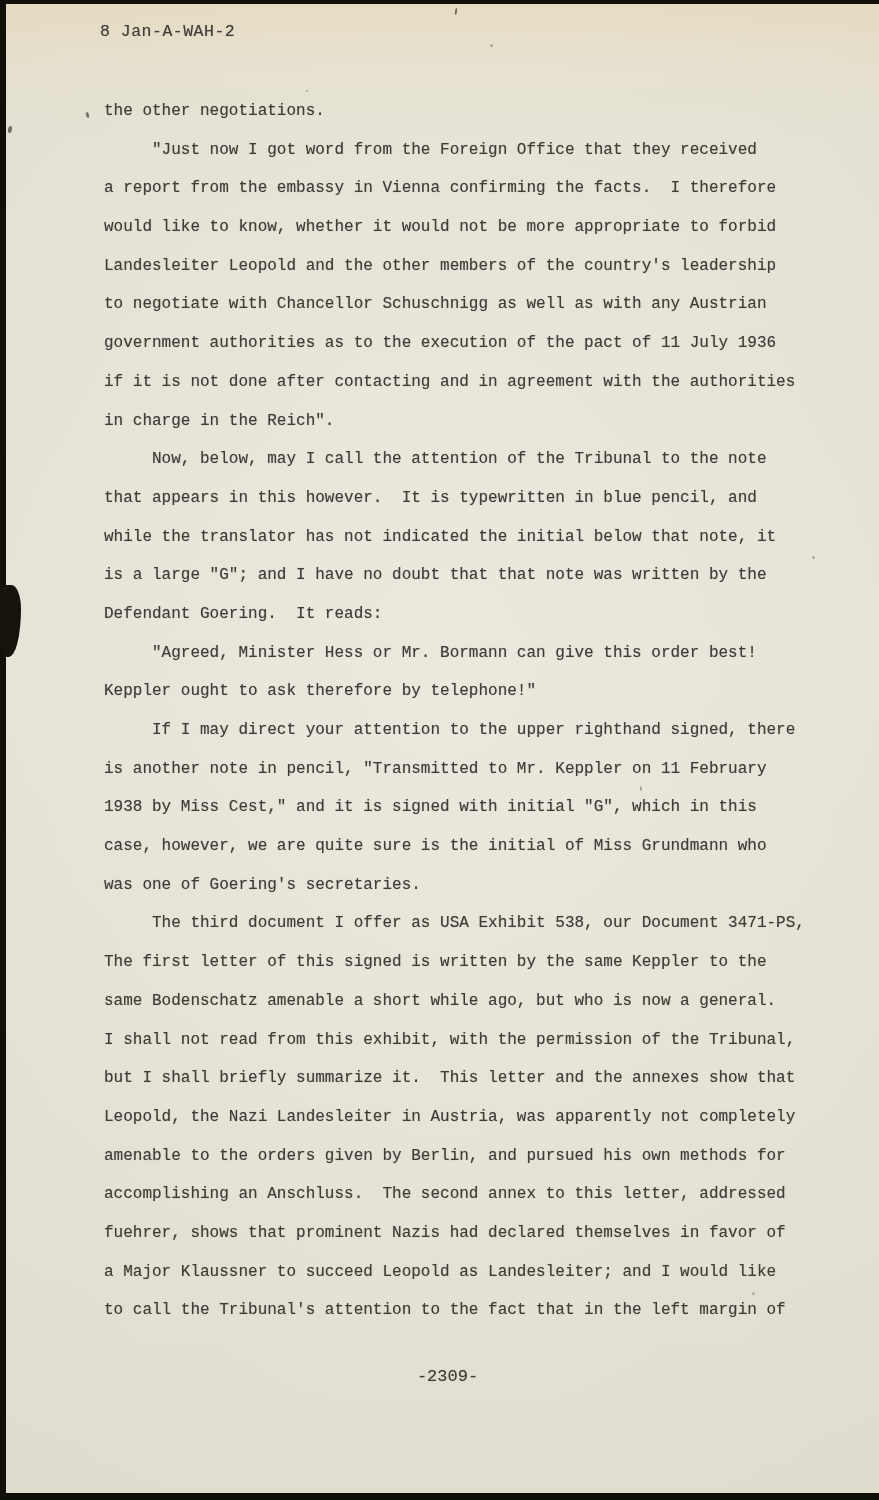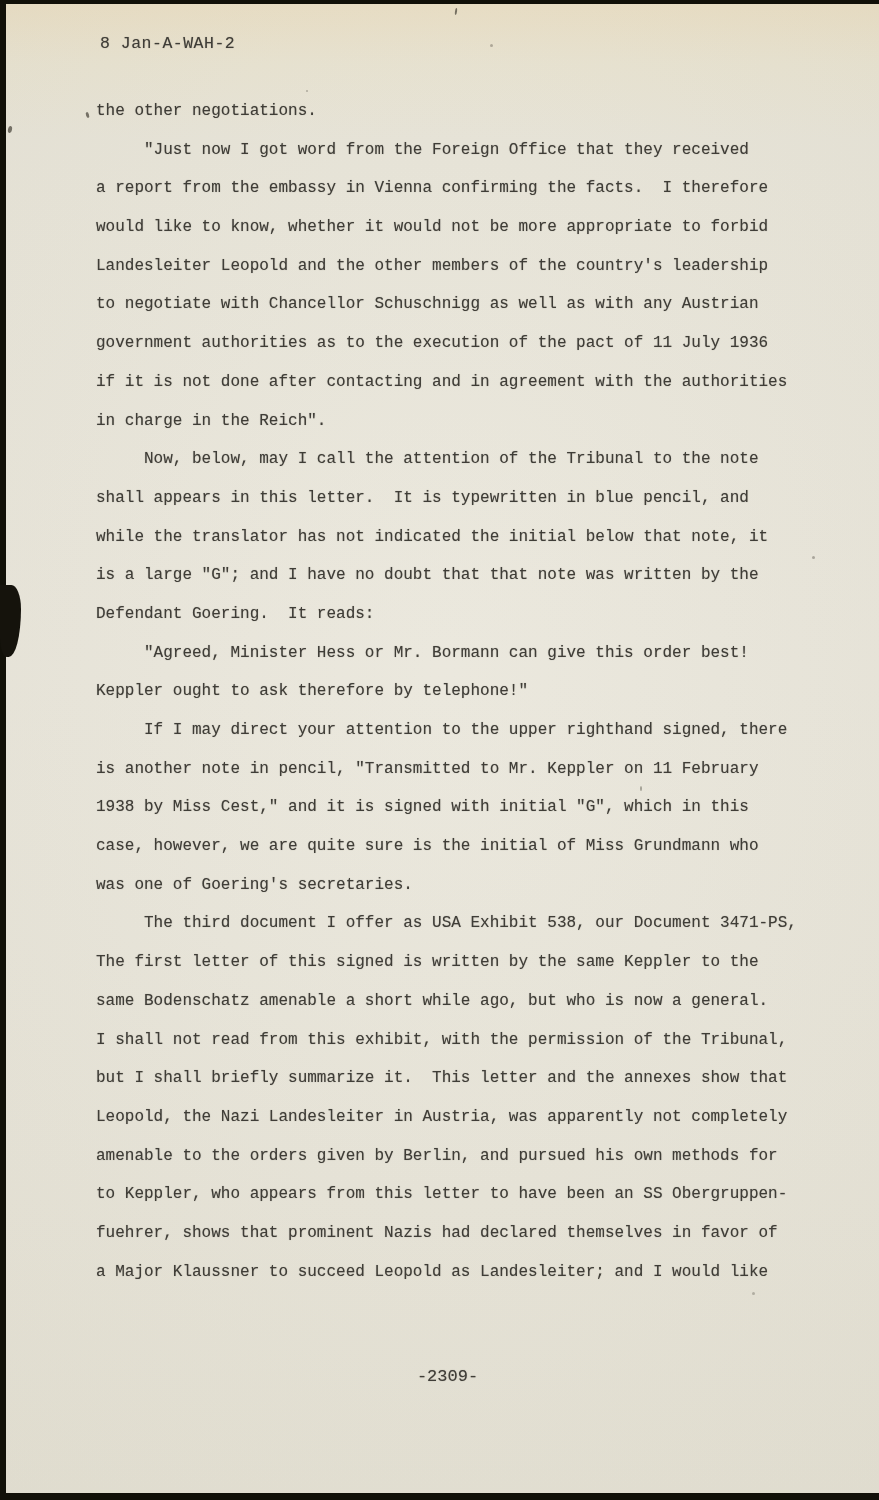--- a/index.html
+++ b/index.html
@@ -23,30 +23,30 @@
     background:
       radial-gradient(ellipse 130% 110% at 50% 45%, rgba(255,255,255,0.05), rgba(120,110,85,0.10)),
       linear-gradient(180deg, #ebe0c6 0%, #eae5d3 4%, #e9e6da 9%, #eae7dc 45%, #e8e5d9 80%, #e6e3d6 100%);
   }
   .ink {
     color: #3f3d37;
     text-shadow: 0 0 1px rgba(62,58,50,0.45);
   }
   .doc-header {
     position: absolute;
-    top: 34px;
+    top: 22px;
     left: 100px;
     font-size: 16.5px;
     letter-spacing: 0.5px;
     white-space: pre;
   }
   .text-block {
     position: absolute;
     top: 92px;
-    left: 96px;
+    left: 104px;
     width: 706px;
   }
   .line {
     height: 38.7px;
     line-height: 38.7px;
     font-size: 16px;
     white-space: pre;
   }
   .page-number {
     position: absolute;
@@ -102,36 +102,37 @@
   <div class="line ink">the other negotiations.</div>
   <div class="line ink">     "Just now I got word from the Foreign Office that they received</div>
   <div class="line ink">a report from the embassy in Vienna confirming the facts.  I therefore</div>
   <div class="line ink">would like to know, whether it would not be more appropriate to forbid</div>
   <div class="line ink">Landesleiter Leopold and the other members of the country's leadership</div>
   <div class="line ink">to negotiate with Chancellor Schuschnigg as well as with any Austrian</div>
   <div class="line ink">government authorities as to the execution of the pact of 11 July 1936</div>
   <div class="line ink">if it is not done after contacting and in agreement with the authorities</div>
   <div class="line ink">in charge in the Reich".</div>
   <div class="line ink">     Now, below, may I call the attention of the Tribunal to the note</div>
-  <div class="line ink">shall appears in this letter.  It is typewritten in blue pencil, and</div>
+  <div class="line ink">that appears in this however.  It is typewritten in blue pencil, and</div>
   <div class="line ink">while the translator has not indicated the initial below that note, it</div>
   <div class="line ink">is a large "G"; and I have no doubt that that note was written by the</div>
   <div class="line ink">Defendant Goering.  It reads:</div>
   <div class="line ink">     "Agreed, Minister Hess or Mr. Bormann can give this order best!</div>
   <div class="line ink">Keppler ought to ask therefore by telephone!"</div>
   <div class="line ink">     If I may direct your attention to the upper righthand signed, there</div>
   <div class="line ink">is another note in pencil, "Transmitted to Mr. Keppler on 11 February</div>
   <div class="line ink">1938 by Miss Cest," and it is signed with initial "G", which in this</div>
   <div class="line ink">case, however, we are quite sure is the initial of Miss Grundmann who</div>
   <div class="line ink">was one of Goering's secretaries.</div>
   <div class="line ink">     The third document I offer as USA Exhibit 538, our Document 3471-PS,</div>
   <div class="line ink">The first letter of this signed is written by the same Keppler to the</div>
   <div class="line ink">same Bodenschatz amenable a short while ago, but who is now a general.</div>
   <div class="line ink">I shall not read from this exhibit, with the permission of the Tribunal,</div>
   <div class="line ink">but I shall briefly summarize it.  This letter and the annexes show that</div>
   <div class="line ink">Leopold, the Nazi Landesleiter in Austria, was apparently not completely</div>
   <div class="line ink">amenable to the orders given by Berlin, and pursued his own methods for</div>
-  <div class="line ink">to Keppler, who appears from this letter to have been an SS Obergruppen-</div>
+  <div class="line ink">accomplishing an Anschluss.  The second annex to this letter, addressed</div>
   <div class="line ink">fuehrer, shows that prominent Nazis had declared themselves in favor of</div>
   <div class="line ink">a Major Klaussner to succeed Leopold as Landesleiter; and I would like</div>
+  <div class="line ink">to call the Tribunal's attention to the fact that in the left margin of</div>
 </div>
 
 <div class="page-number ink">-2309-</div>
 
 </body></html>

